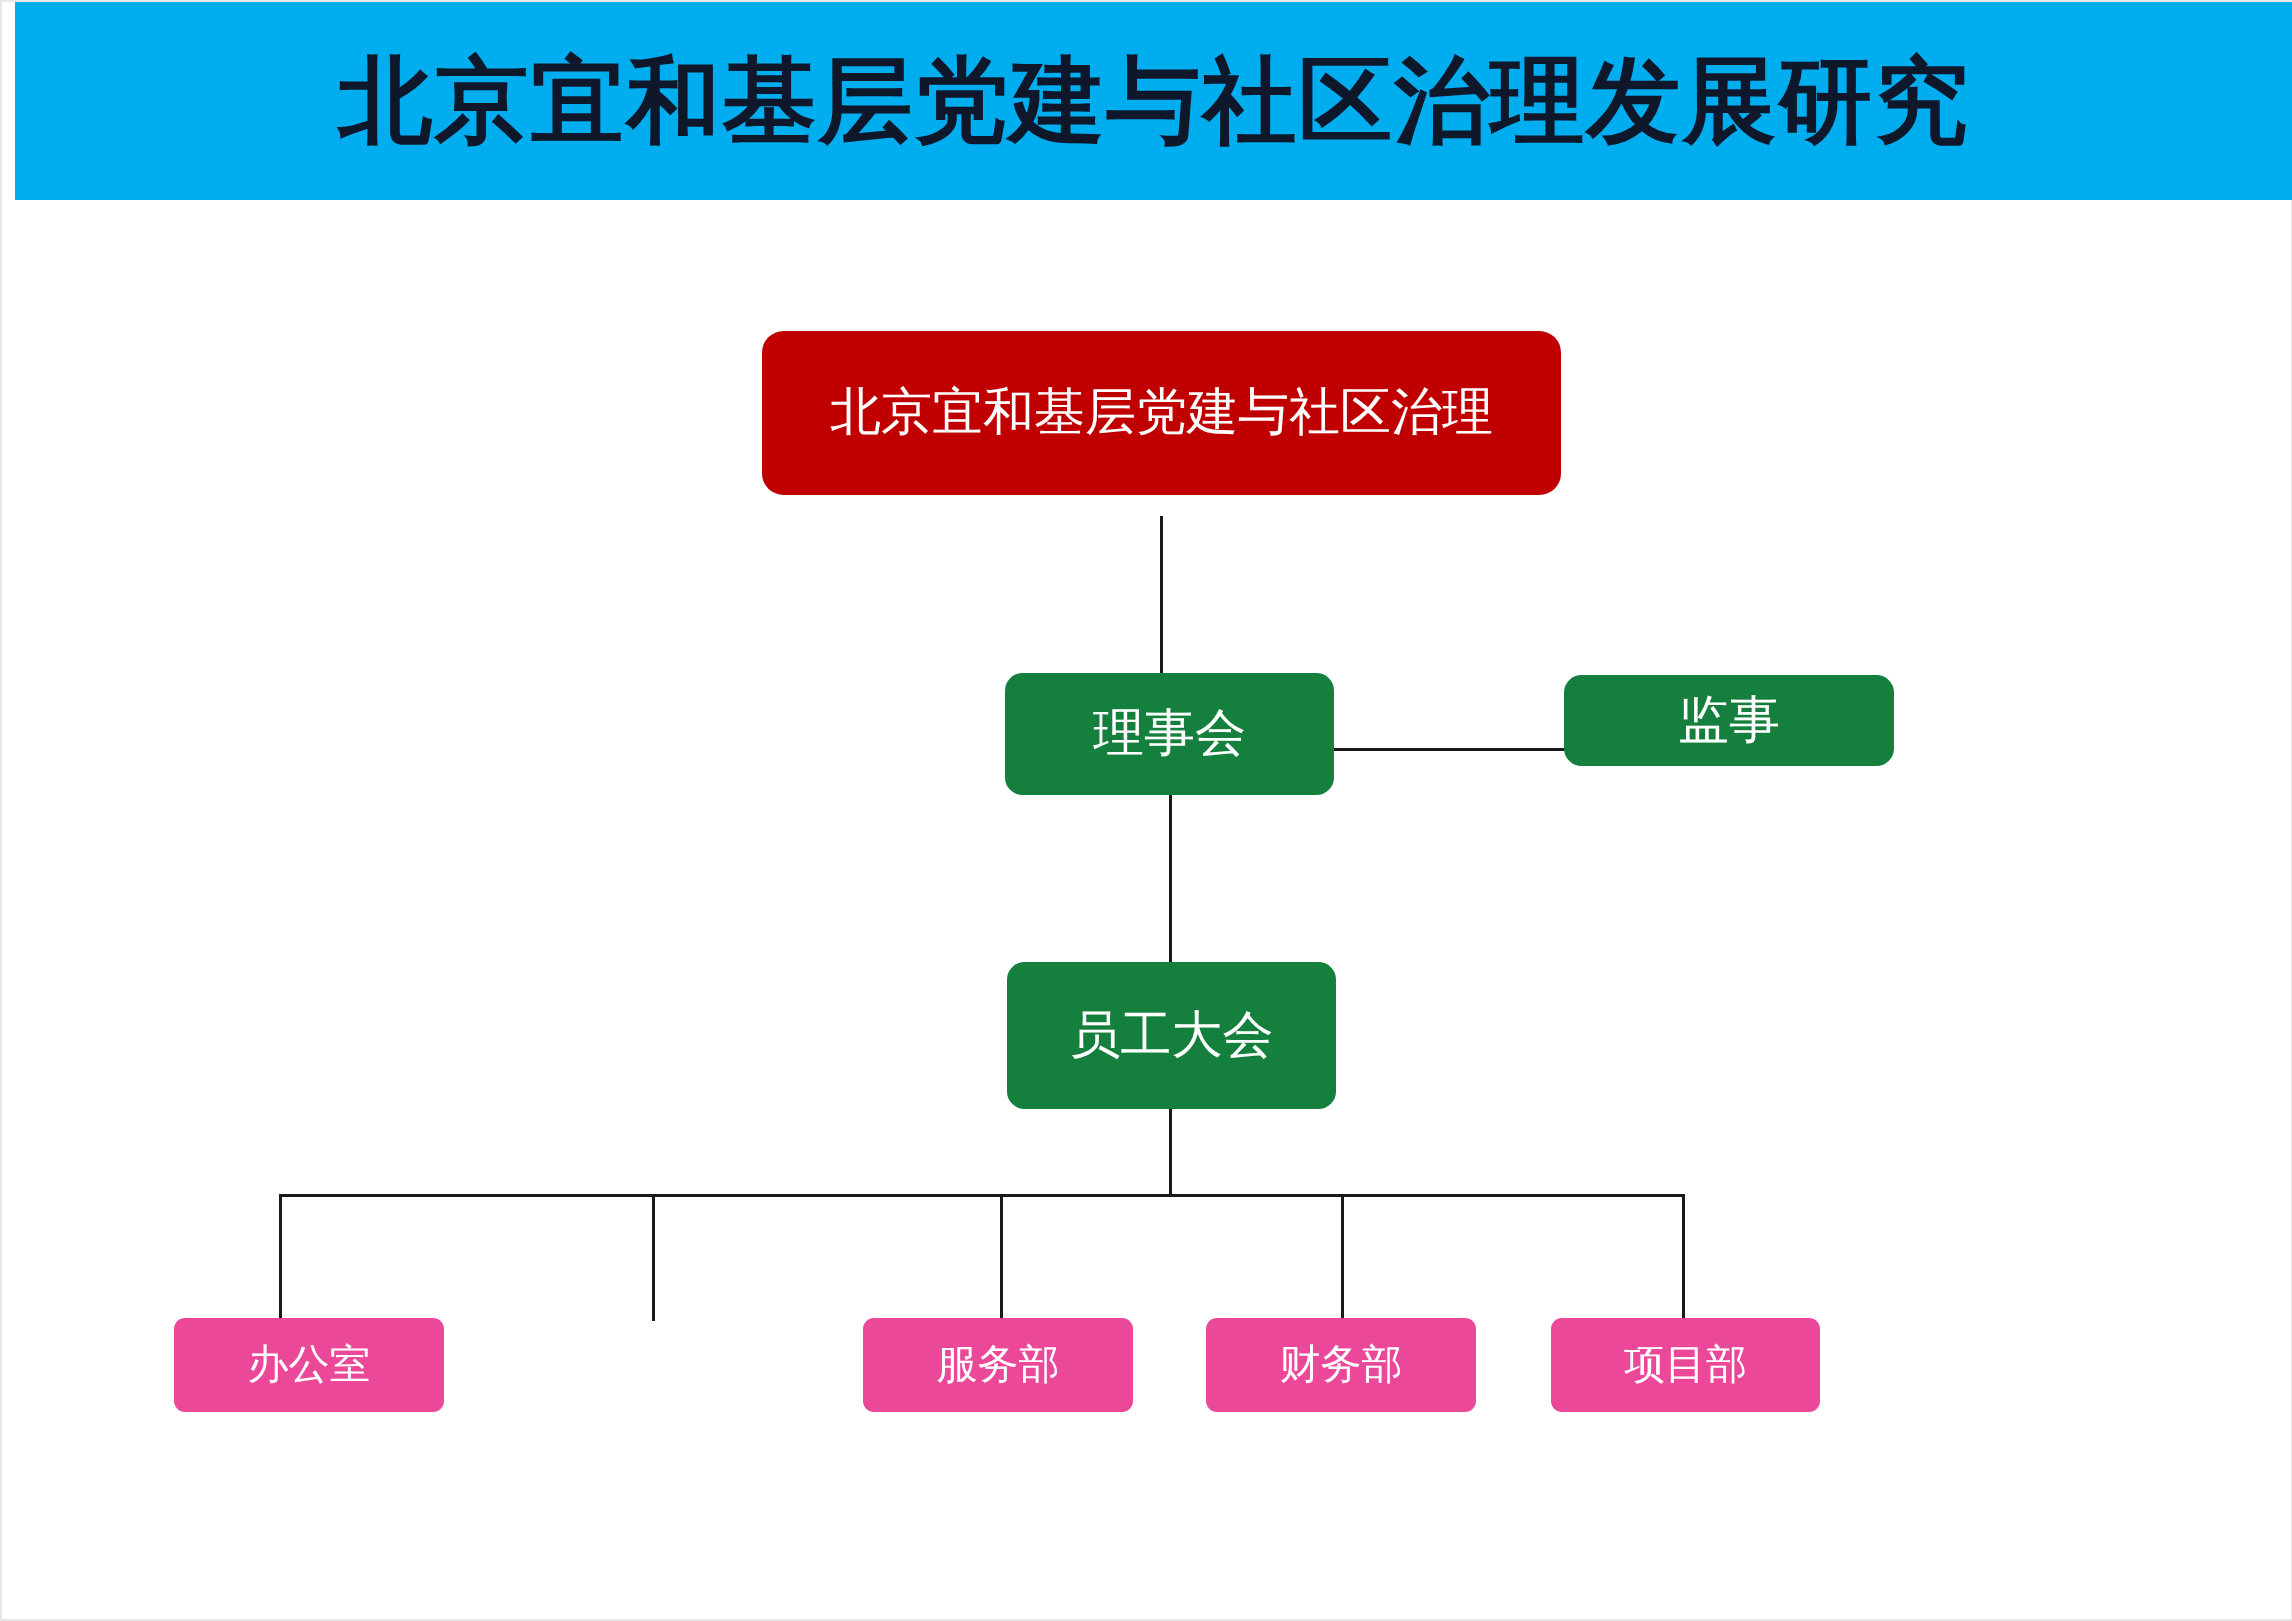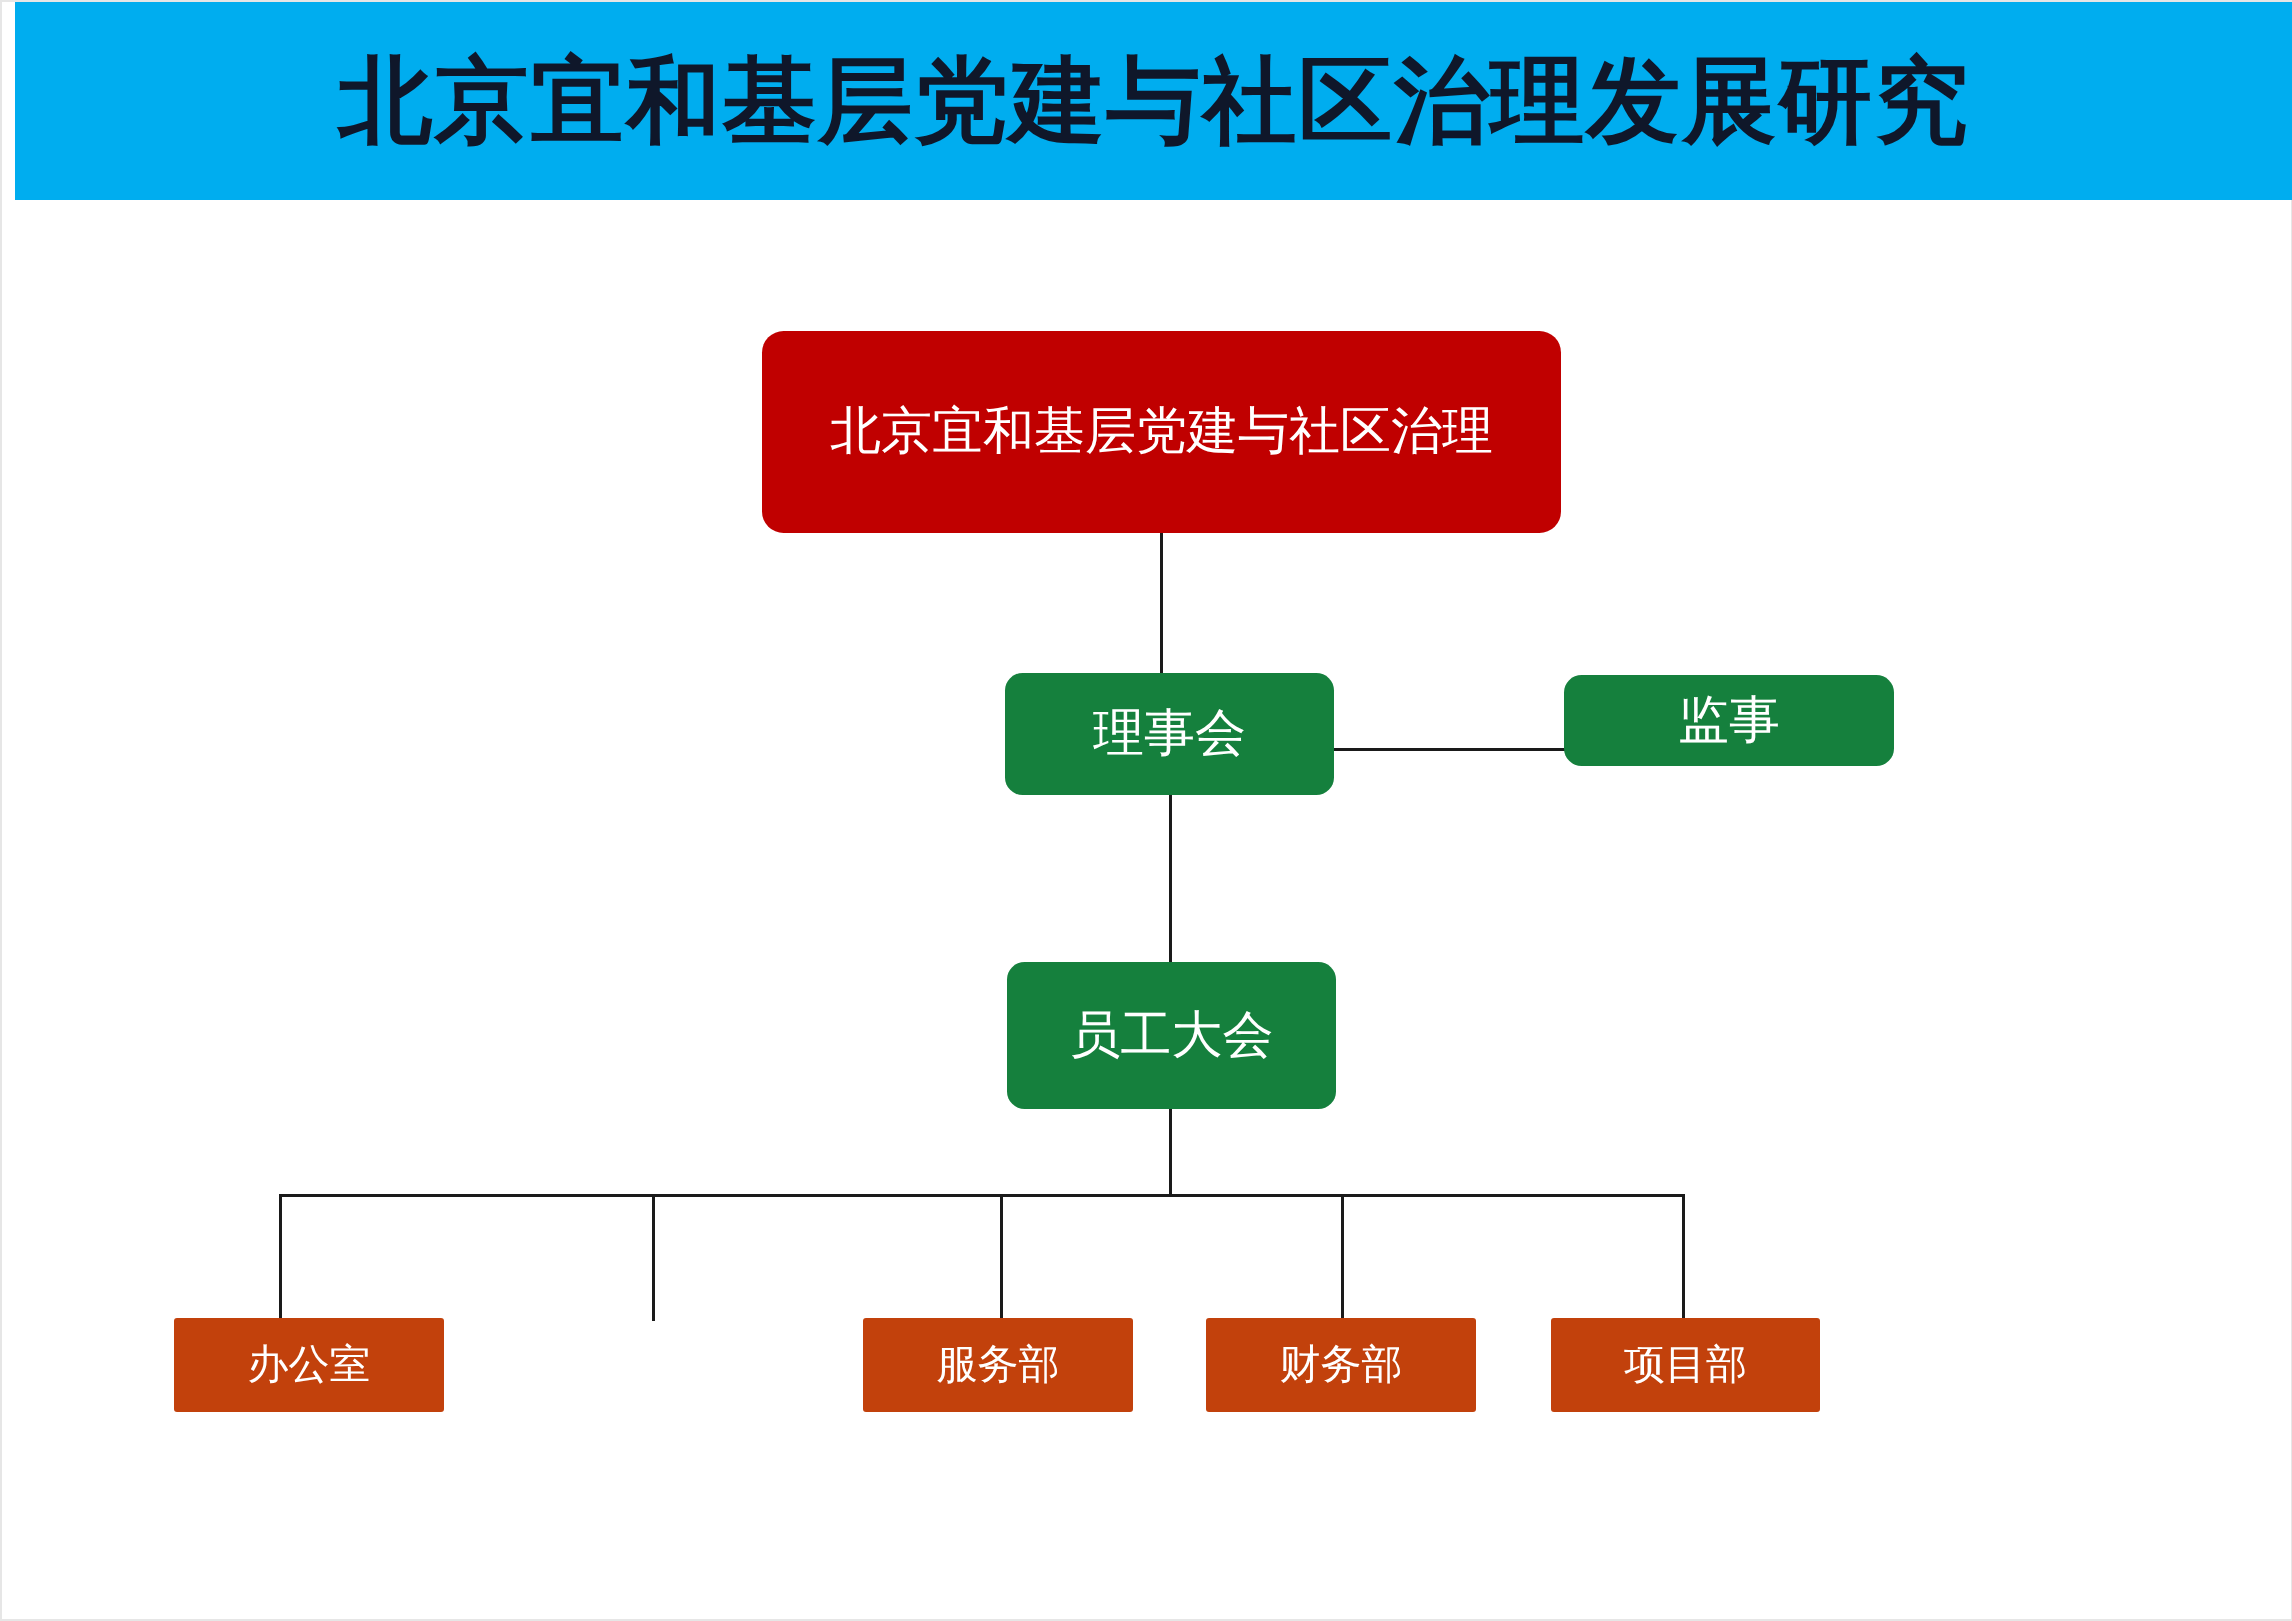--- a/index.html
+++ b/index.html
@@ -56,21 +56,21 @@
     text-align: center;
     color: #ffffff;
     font-family: "Liberation Serif", "DejaVu Serif", serif;
     z-index: 3;
   }
 
   .node-root {
     left: 760px;
     top: 329px;
     width: 799px;
-    height: 202px;
+    height: 164px;
     background: #C00000;
     border-radius: 21.6px;
     font-size: 51px;
     line-height: 1.28;
     padding: 0 39px;
   }
 
   .node-blue {
     background: #15803d;
     border-radius: 17.6px;
@@ -93,22 +93,22 @@
   }
 
   .node-assembly {
     left: 1005px;
     top: 960px;
     width: 329px;
     height: 147px;
   }
 
   .node-dept {
-    background: #c2410c;
-    border-radius: 3px;
+    background: #ec4899;
+    border-radius: 11px;
     font-size: 41px;
     line-height: 1.2;
     top: 1316px;
     height: 94px;
   }
 
   
   .conn {
     position: absolute;
     background: #1a1a1a;

